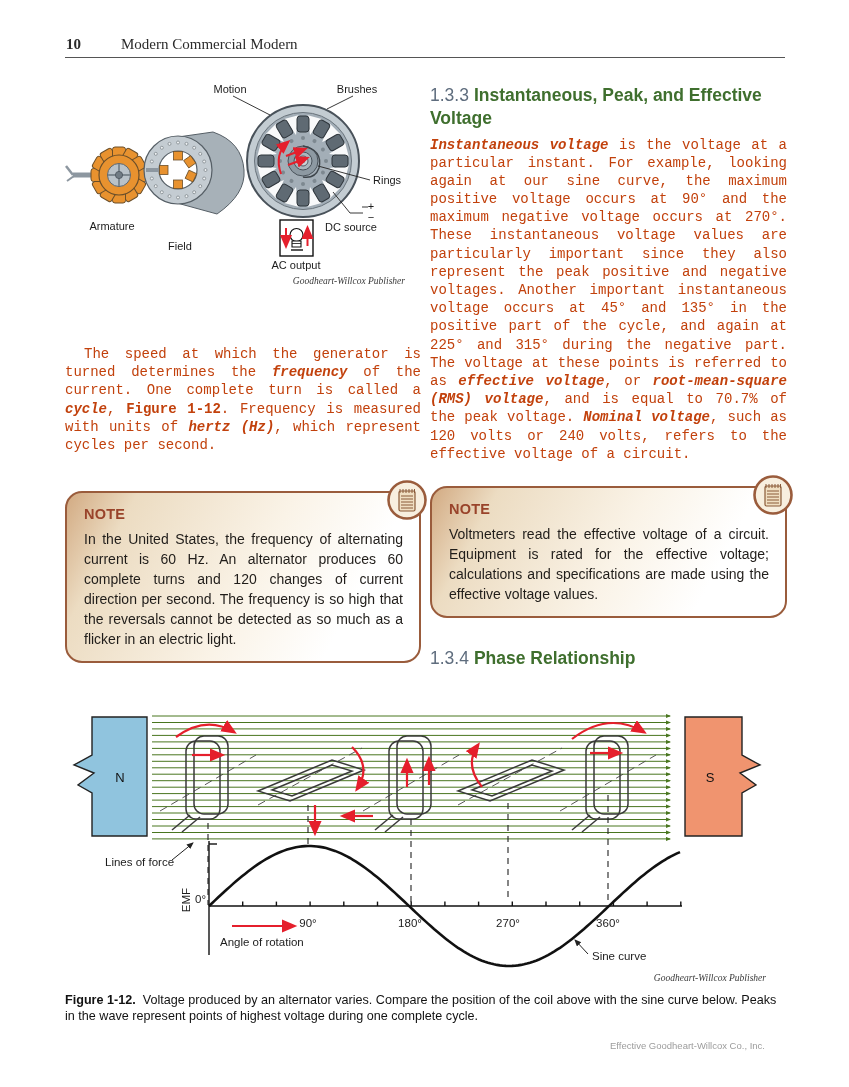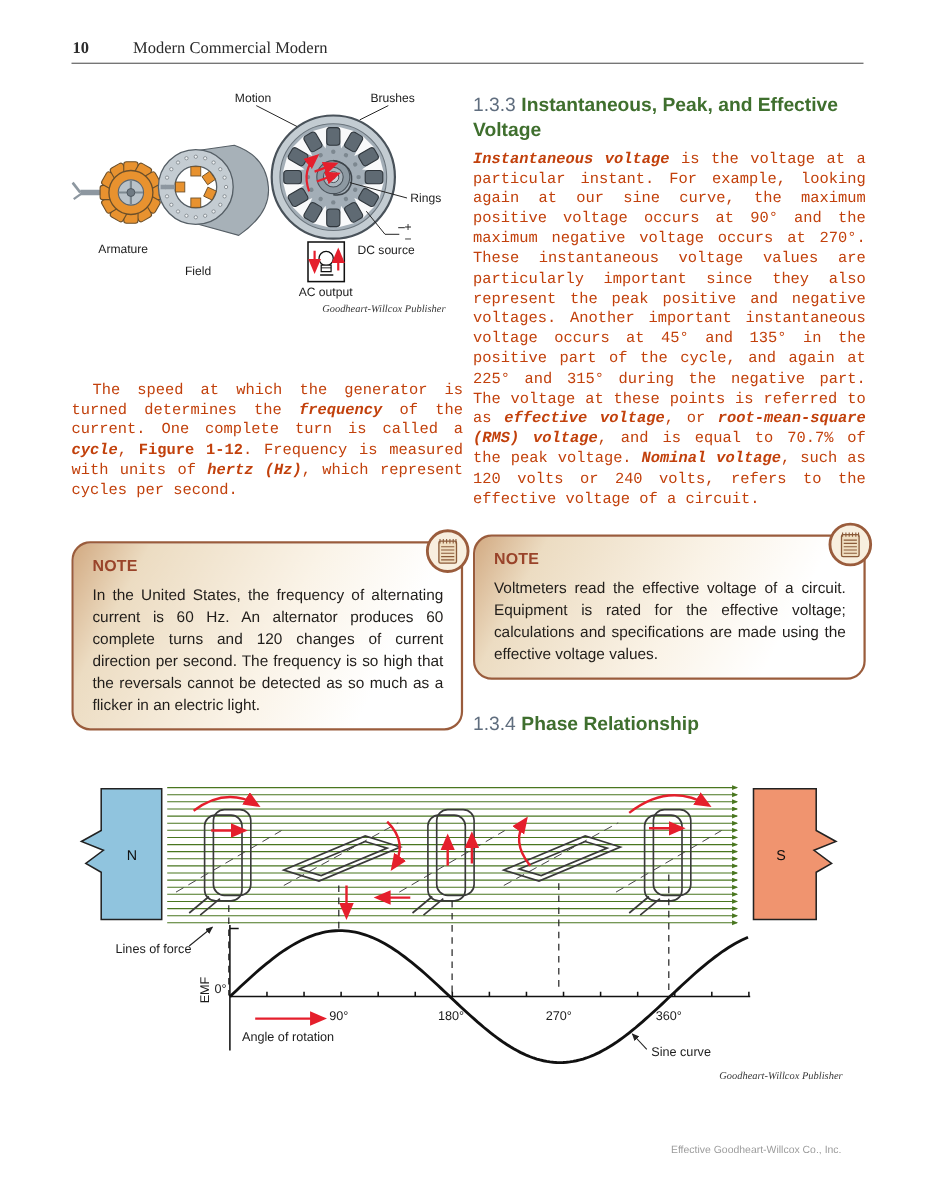--- a/index.html
+++ b/index.html
@@ -437,15 +437,16 @@
       <text x="448" y="224" text-anchor="middle" class="svg-label12">270°</text>
       <text x="548" y="224" text-anchor="middle" class="svg-label12">360°</text>
       <line x1="172" y1="223" x2="234" y2="223" class="stroke-red" stroke-width="2.2" marker-end="url(#rA)"></line>
       <text x="160" y="243" class="svg-label12">Angle of rotation</text>
       <line x1="528" y1="251" x2="515" y2="237" stroke="#222" stroke-width="1" marker-end="url(#kA)"></line>
       <text x="532" y="257" class="svg-label12">Sine curve</text>
       <text x="706" y="278" text-anchor="end" class="svg-credit">Goodheart-Willcox Publisher</text>
     </svg>
   </div>
 
+  <p class="fig-caption fig12-caption"><span class="lead">Figure 1-12.</span>&nbsp; <span>Voltage produced by an alternator varies. Compare the position of the coil above with the sine curve below. Peaks in the wave represent points of highest voltage during one complete cycle.</span></p>
 
   <div class="footer">Effective Goodheart-Willcox Co., Inc.</div>
 </div>
 
 </body></html>

